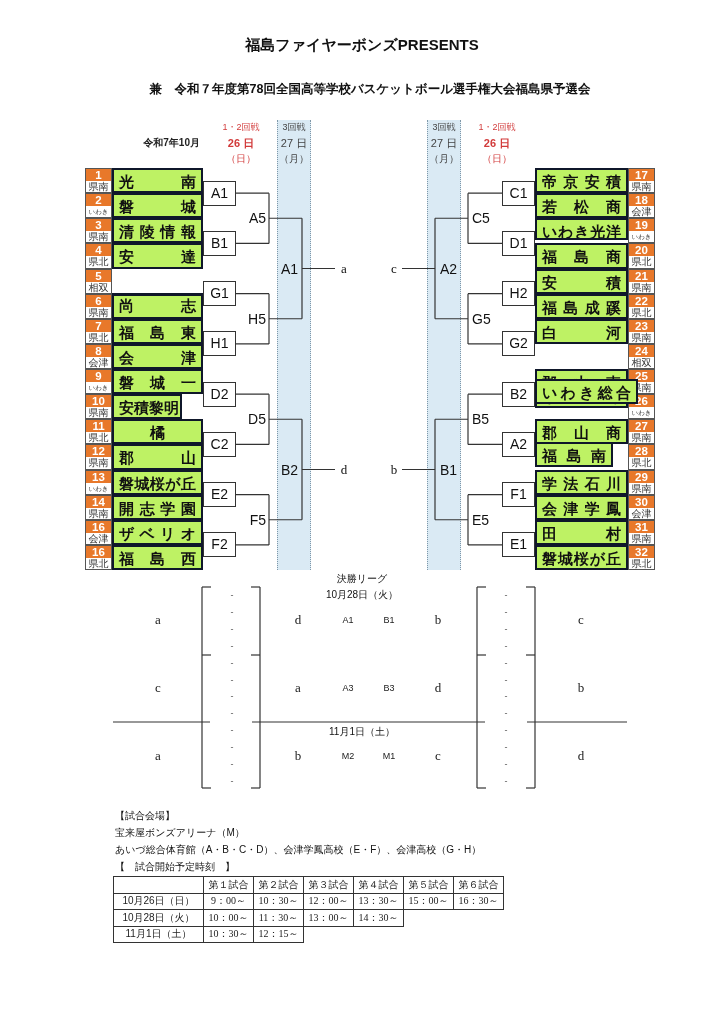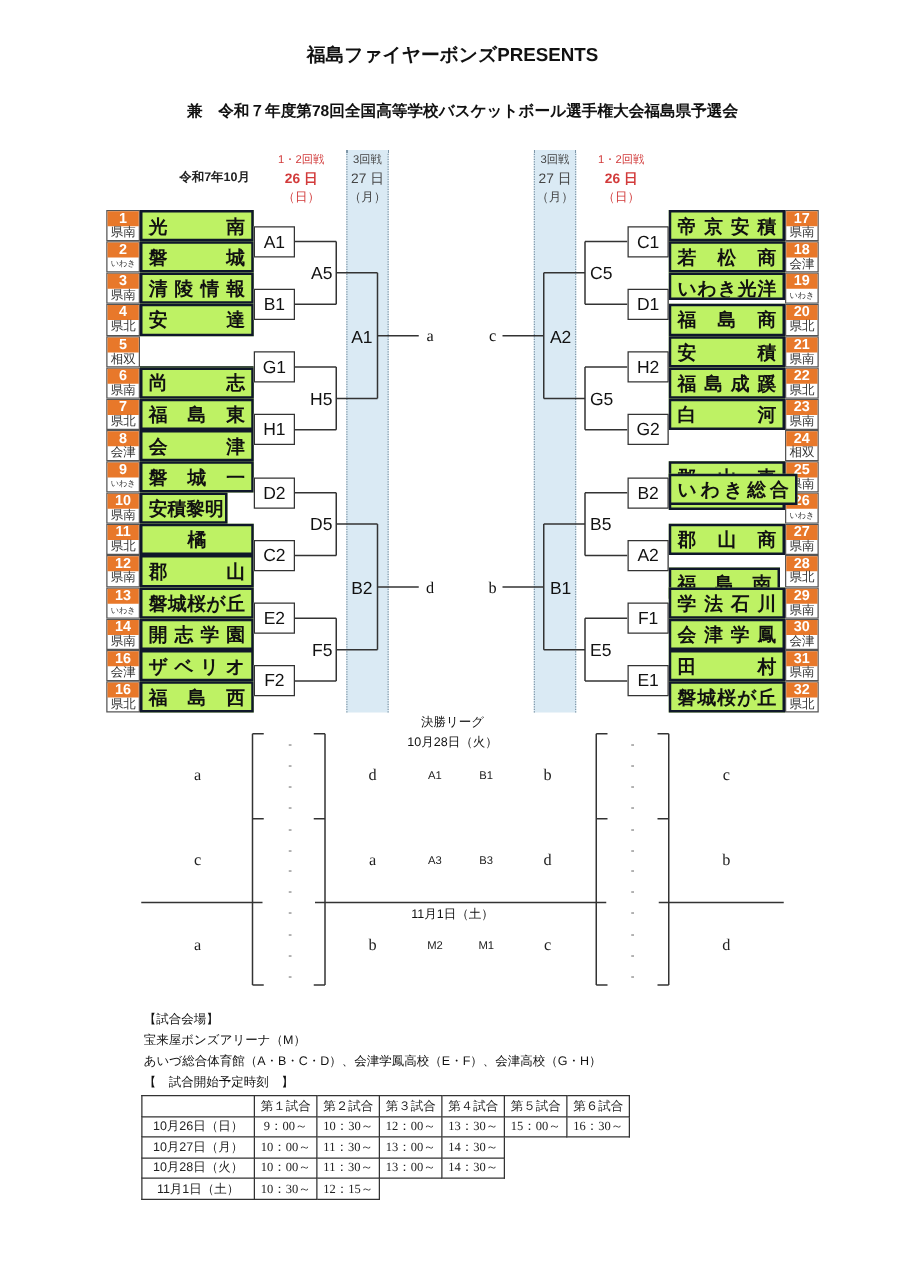--- a/index.html
+++ b/index.html
@@ -293,21 +293,21 @@
       <div class="name" style="left: 535px; top: 379px; width: 103px; height: 25.125px; line-height: 23.125px;">いわき総合</div>
       <div class="seed" style="left: 628px; top: 419.25px; height: 25.125px;">
         <span class="seed-num">27</span>
         <span class="seed-region" style="line-height: 11.125px;">県南</span>
       </div>
       <div class="name" style="left: 535px; top: 419.25px; width: 93px; height: 25.125px; line-height: 23.125px;">郡山商</div>
       <div class="seed" style="left: 628px; top: 444.375px; height: 25.125px;">
         <span class="seed-num">28</span>
         <span class="seed-region" style="line-height: 11.125px;">県北</span>
       </div>
-      <div class="name" style="left: 535px; top: 454px; width: 89px; height: 25.125px; line-height: 23.125px;">福島南</div>
+      <div class="name" style="left: 535px; top: 442px; width: 78px; height: 25.125px; line-height: 23.125px;">福島南</div>
       <div class="seed" style="left: 628px; top: 469.5px; height: 25.125px;">
         <span class="seed-num">29</span>
         <span class="seed-region" style="line-height: 11.125px;">県南</span>
       </div>
       <div class="name" style="left: 535px; top: 469.5px; width: 93px; height: 25.125px; line-height: 23.125px;">学法石川</div>
       <div class="seed" style="left: 628px; top: 494.625px; height: 25.125px;">
         <span class="seed-num">30</span>
         <span class="seed-region" style="line-height: 11.125px;">会津</span>
       </div>
       <div class="name" style="left: 535px; top: 494.625px; width: 93px; height: 25.125px; line-height: 23.125px;">会津学鳳</div>
@@ -415,27 +415,20 @@
         <tr>
           <td class="date">10月26日（日）</td>
           <td>9：00～</td>
           <td>10：30～</td>
           <td>12：00～</td>
           <td>13：30～</td>
           <td>15：00～</td>
           <td>16：30～</td>
         </tr>
         <tr>
-          <td class="date">10月27日（月）</td>
-          <td>10：00～</td>
-          <td>11：30～</td>
-          <td>13：00～</td>
-          <td>14：30～</td>
-        </tr>
-        <tr>
           <td class="date">10月28日（火）</td>
           <td>10：00～</td>
           <td>11：30～</td>
           <td>13：00～</td>
           <td>14：30～</td>
         </tr>
         <tr>
           <td class="date">11月1日（土）</td>
           <td>10：30～</td>
           <td>12：15～</td>

